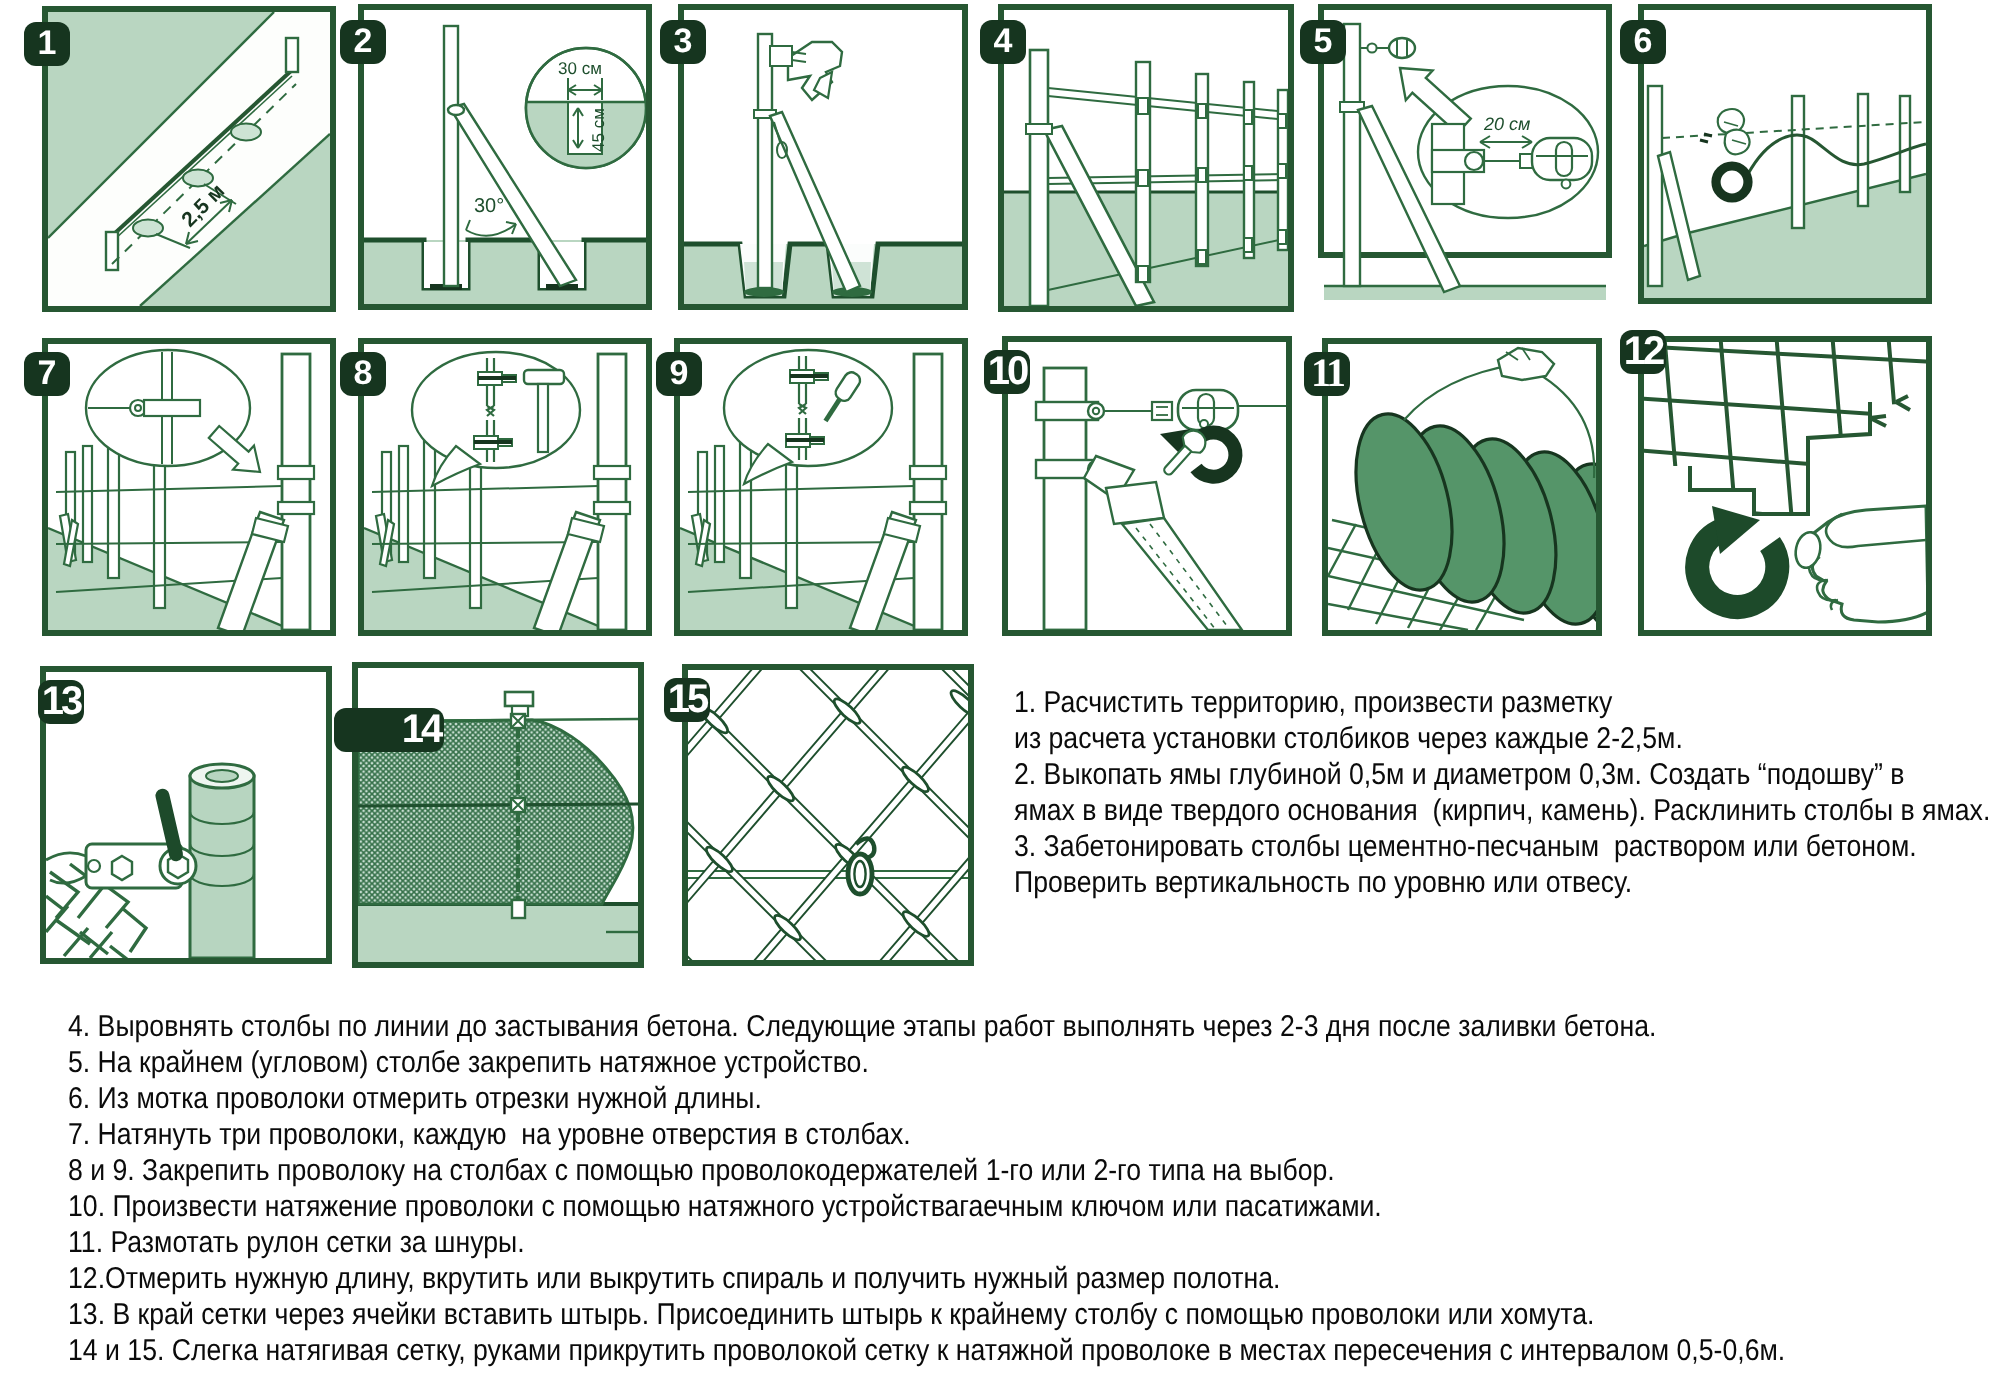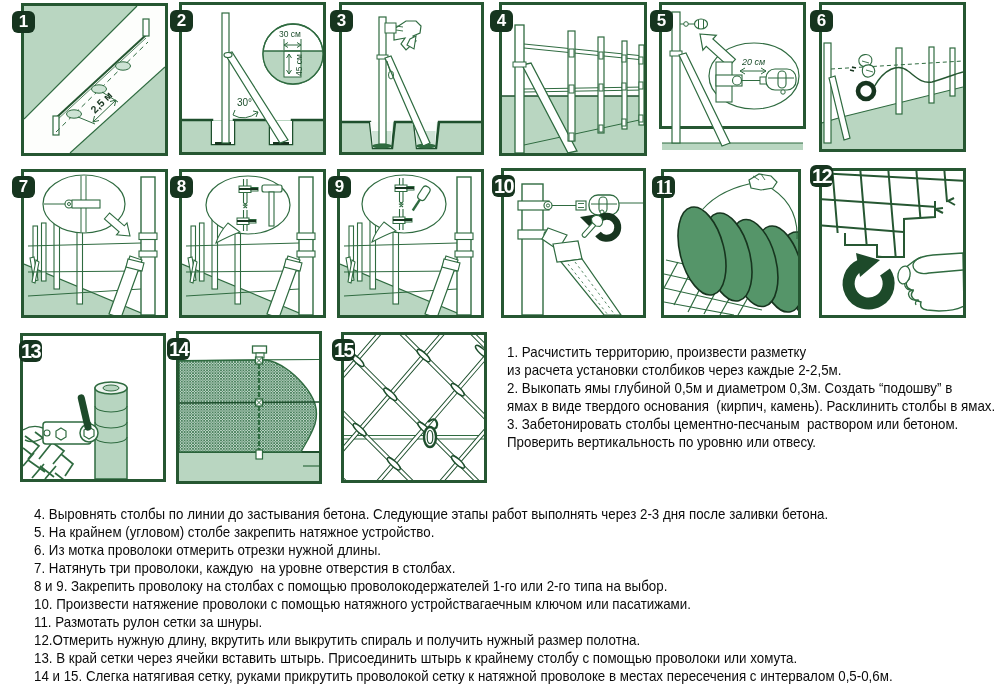--- a/index.html
+++ b/index.html
@@ -466,21 +466,21 @@
 <rect x="73.5" y="12" width="14" height="7" fill="#fff" stroke="#2f6b40" stroke-width="1.3"></rect>
 <rect x="77" y="19" width="8" height="5" fill="#fff" stroke="#2f6b40" stroke-width="1.1"></rect>
 <g fill="#fff" stroke="#2f6b40" stroke-width="1.2">
 <rect x="76.5" y="23" width="7" height="7"></rect>
 <rect x="76.5" y="65" width="7" height="7"></rect>
 <rect x="77" y="116" width="6.5" height="9"></rect>
 </g>
 <path d="M76.5,23 l7,7 M83.5,23 l-7,7 M76.5,65 l7,7 M83.5,65 l-7,7" stroke="#2f6b40" stroke-width="1"></path>
 </svg>
 </div>
-<div class="badge w2" style="left:167px;top:338px;">14</div>
+<div class="badge w2" style="left:167px;top:354px;padding-left:32px;">14</div>
 
 <div class="panel" style="left:341px;top:332px;width:146px;height:151px;">
 <svg width="140" height="145" viewBox="0 0 140 145">
 <line x1="0" y1="100.5" x2="140" y2="100.5" stroke="#2f6b40" stroke-width="1.1"></line>
 <line x1="0" y1="104" x2="140" y2="104" stroke="#2f6b40" stroke-width="1.1"></line>
 
 <g stroke="#1e4f2d" stroke-width="4.6" fill="none">
 <path d="M110,-20 L170,40 M39,-20 L170,111 M-20,-7 L150,163 M-20,59 L90,169 M-20,126 L10,156"></path>
 <path d="M-10,51.1 L50,-18.5 M-10,124.6 L110,-14.6 M20,163.3 L160,0.9 M85,161 L160,74"></path>
 </g>

